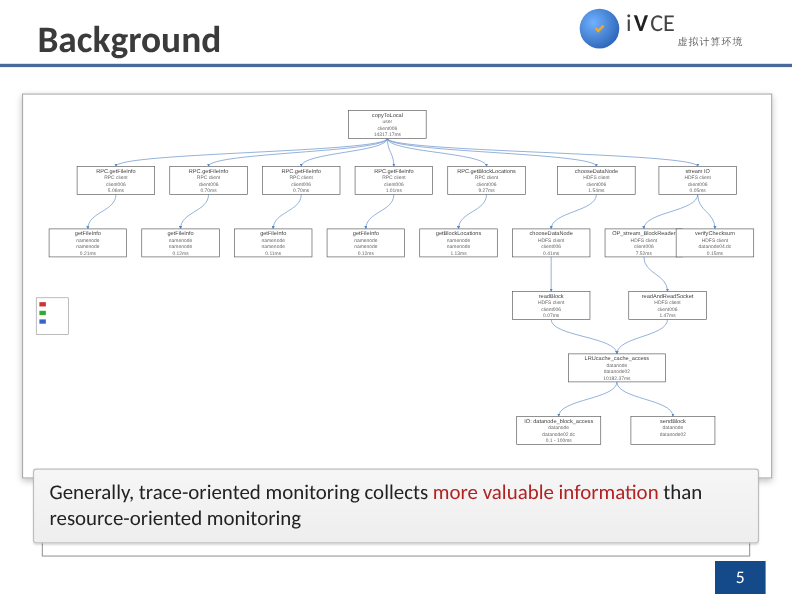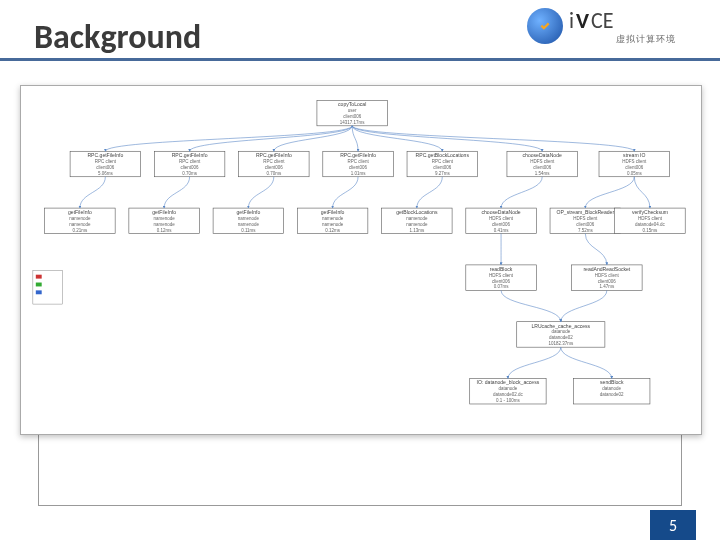--- a/index.html
+++ b/index.html
@@ -280,15 +280,18 @@
           <path d="M484,142 C484,158 484,158 484,174" class="edge"></path>
           <path d="M570,142 C570,158 592,158 592,174" class="edge"></path>
           <path d="M484,200 C484,216 545,216 545,232" class="edge"></path>
           <path d="M592,200 C592,216 545,216 545,232" class="edge"></path>
           <path d="M545,258 C545,274 491,274 491,290" class="edge"></path>
           <path d="M545,258 C545,274 597,274 597,290" class="edge"></path>
         </g>
     </svg>
   </div>
 
+  <div class="callout">
+    <span>Generally, trace-oriented monitoring collects </span><span class="hl1">more valuable information</span><span> than resource-oriented monitoring</span>
+  </div>
 
   <div class="page-num">5</div>
 </div>
 
 </body></html>

